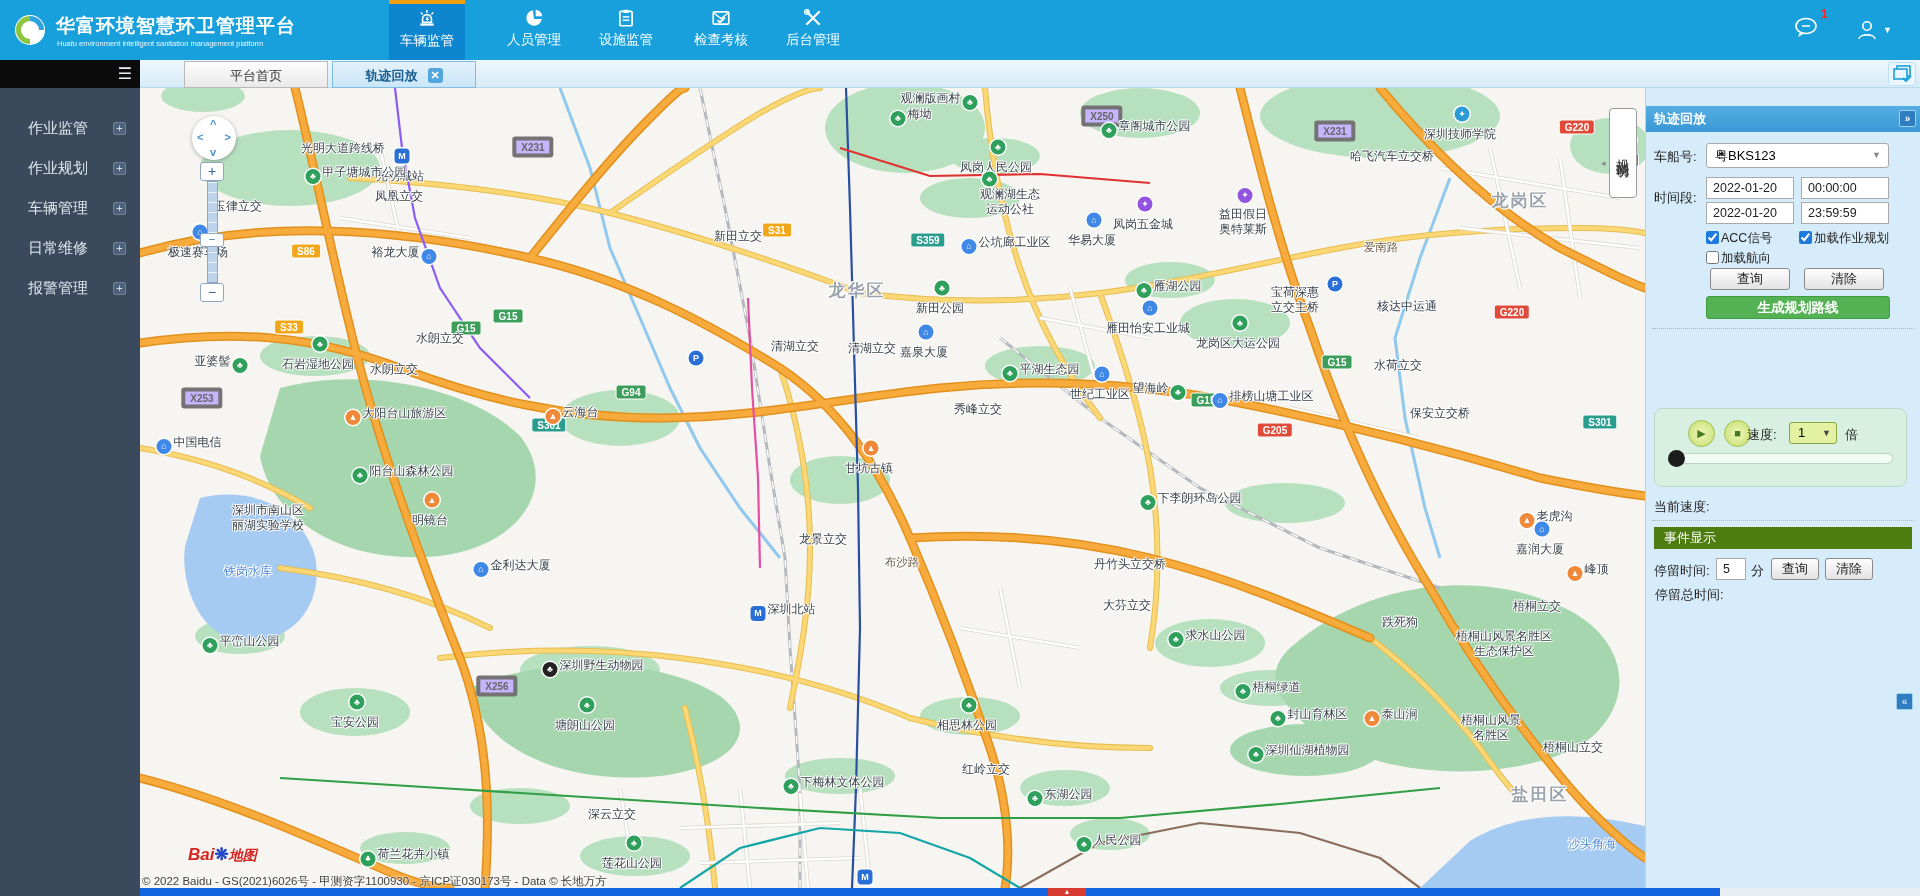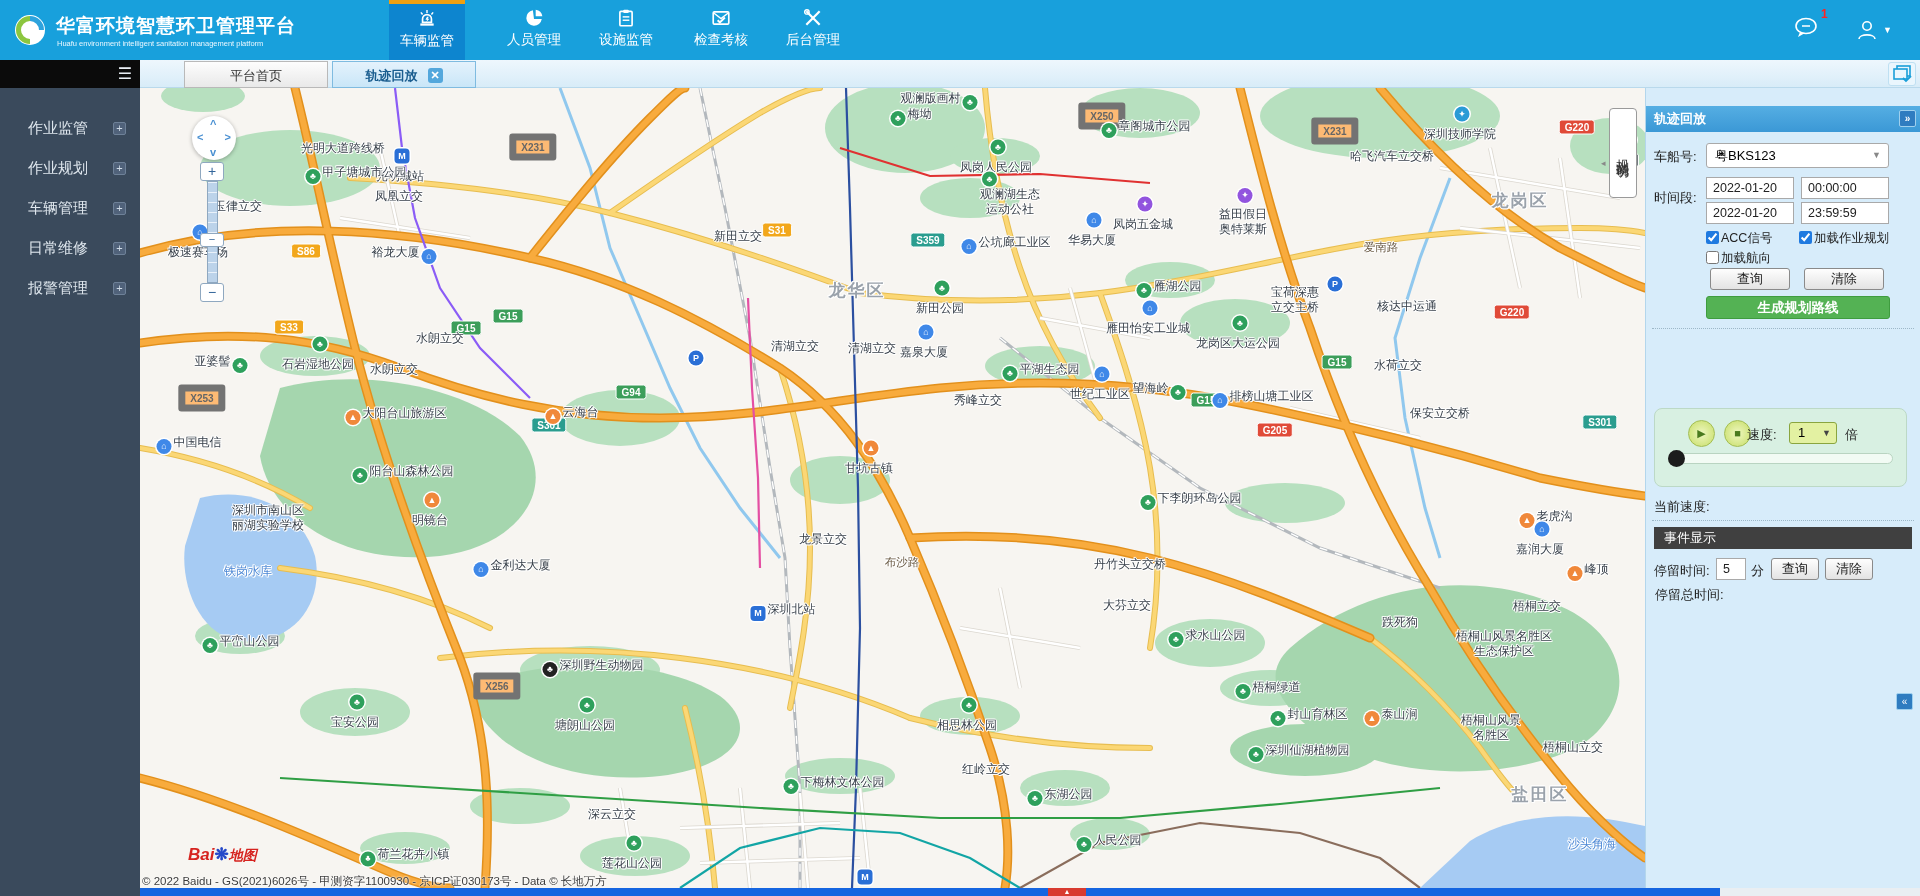--- a/index.html
+++ b/index.html
@@ -44,21 +44,21 @@
   .ic-metro { background:#2a6fd6; border-radius:4px; font-weight:bold; } .ic-school { background:#2a9bd6; }
   .ic-p { background:#2a6fd6; font-weight:bold; }
   .poi.k-district { font-size:17px; font-weight:bold; color:#9aa2ab; letter-spacing:2px; }
   .poi.k-water { color:#4a86d4; }
   .poi.k-road { color:#6b5b45; font-size:11.5px; }
   .shield { position:absolute; transform:translate(-50%,-50%); font-size:10px; font-weight:bold; padding:1px 5px; border-radius:3px; z-index:4; }
   .sh-g { background:#3c9e5a; color:#fff; border:1px solid #fff; }
   .sh-t { background:#2a9d8f; color:#fff; border:1px solid #fff; }
   .sh-y { background:#f2a71b; color:#fff; border:1px solid #fff; }
   .sh-r { background:#e04a38; color:#fff; border:1px solid #fff; }
-  .sh-w { background:#fdba74; color:#666; border:7px solid #737373; }
+  .sh-w { background:#c4b5fd; color:#666; border:4px solid #737373; }
   
   #pan { position:absolute; left:52px; top:28px; width:44px; height:44px; background:#fff; border-radius:50%; box-shadow:0 1px 4px rgba(0,0,0,.3); z-index:20; }
   #pan span { position:absolute; color:#4a90d2; font-size:11px; font-weight:bold; cursor:pointer; }
   #zoomctl { position:absolute; left:60px; top:74px; width:24px; z-index:20; }
   .zbtn { width:24px; height:19px; background:#fff; border:1px solid #8fa8c0; border-radius:3px; color:#33659a; font-size:14px; line-height:16px; text-align:center; cursor:pointer; }
   #ztrack { width:11px; margin:0 auto; height:102px; background:linear-gradient(#cfe0f2,#b7cfe8); border:1px solid #8fa8c0; background-image:repeating-linear-gradient(#e9f1fa 0 1px,#bcd3ea 1px 10px); }
   #zhandle { position:absolute; left:0; top:52px; width:24px; height:14px; background:#fff; border:1px solid #8fa8c0; border-radius:3px; font-size:11px; line-height:11px; text-align:center; color:#33659a; cursor:pointer; }
   #plan-note { position:absolute; left:1469px; top:20px; width:28px; height:90px; background:#fff; border:1px solid #9a9a9a; border-radius:4px; writing-mode:vertical-rl; text-orientation:upright; text-align:center; font-size:13px; color:#333; line-height:28px; letter-spacing:2px; cursor:pointer; z-index:20; }
   #plan-note::before { content:"◂"; position:absolute; left:-9px; top:40px; color:#888; font-size:9px; writing-mode:horizontal-tb; }
   #baidu-logo { position:absolute; left:48px; top:756px; z-index:21; font-size:17px; font-weight:bold; font-style:italic; }
@@ -81,21 +81,21 @@
   #stats div { height:25px; line-height:25px; }
   #stats b { margin-left:4px; }
   #player { position:absolute; left:8px; top:320px; width:253px; height:79px; background:#d8f0e2; border:1px solid #bcd9c6; border-radius:8px; }
   .pbtn { position:absolute; top:11px; width:27px; height:27px; border-radius:50%; background:radial-gradient(#eef7c0,#c6dd66); border:1px solid #a3bd52; color:#4a7a1e; font-size:11px; line-height:25px; text-align:center; cursor:pointer; }
   #spd-lbl { position:absolute; left:92px; top:17px; color:#222; }
   #spd-sel { position:absolute; left:134px; top:13px; width:48px; height:22px; background:#e3f1a2; border:1px solid #8aa53f; border-radius:3px; line-height:20px; padding-left:8px; cursor:pointer; }
   #spd-sel .arr { position:absolute; right:5px; top:0; font-size:9px; color:#444; }
   #spd-unit { position:absolute; left:190px; top:17px; color:#222; }
   #slider { position:absolute; left:14px; top:44px; width:224px; height:11px; background:#f2fbf4; border:1px solid #b9d4c1; border-radius:6px; }
   #knob { position:absolute; left:-2px; top:-4px; width:17px; height:17px; border-radius:50%; background:#1c1c1c; cursor:pointer; }
-  #evt-bar { position:absolute; left:8px; top:439px; width:258px; height:22px; background:#404040; color:#fff; line-height:22px; padding-left:10px; }
+  #evt-bar { position:absolute; left:8px; top:439px; width:258px; height:22px; background:#4d7c0f; color:#fff; line-height:22px; padding-left:10px; }
   #stay-total { position:absolute; left:9px; top:498px; color:#222; }
   #p-expand { right:7px; top:605px; }
   
   #bbar { position:absolute; left:140px; top:888px; width:1580px; height:8px; background:#1565e0; }
   #bbar-tab { position:absolute; left:908px; top:0; width:38px; height:8px; background:#d83a30; color:#fff; font-size:7px; line-height:8px; text-align:center; cursor:pointer; }
   #bcorner { position:absolute; left:1720px; top:888px; width:200px; height:8px; background:#e9eef2; }
 </style>
 </head>
 <body>
 
@@ -376,21 +376,21 @@
       <div class="poi" style="left: 300px; top: 250px;"><span>水朗立交</span></div>
       <div class="poi" style="left: 254px; top: 281px;"><span>水朗立交</span></div>
       <div class="poi" style="left: 655px; top: 258px;"><span>清湖立交</span></div>
       <div class="poi" style="left: 732px; top: 260px;"><span>清湖立交</span></div>
       <div class="poi" style="left: 784px; top: 264px;"><span class="ic ic-bld above">⌂</span><span>嘉泉大厦</span></div>
       <div class="poi" style="left: 900px; top: 283px;"><span class="ic ic-park">♣</span><span>平湖生态园</span></div>
       <div class="poi" style="left: 960px; top: 306px;"><span class="ic ic-bld above">⌂</span><span>世纪工业区</span></div>
       <div class="poi" style="left: 1020px; top: 302px;"><span>望海岭</span><span class="ic ic-park">♣</span></div>
       <div class="poi" style="left: 1098px; top: 255px;"><span class="ic ic-park above">♣</span><span>龙岗区大运公园</span></div>
       <div class="poi" style="left: 1258px; top: 277px;"><span>水荷立交</span></div>
-      <div class="poi" style="left: 838px; top: 312px;"><span>秀峰立交</span></div>
+      <div class="poi" style="left: 838px; top: 321px;"><span>秀峰立交</span></div>
       <div class="poi" style="left: 1300px; top: 325px;"><span>保安立交桥</span></div>
       <div class="poi" style="left: 1122px; top: 310px;"><span class="ic ic-bld">⌂</span><span>排榜山塘工业区</span></div>
       <div class="poi" style="left: 255px; top: 327px;"><span class="ic ic-sc">▲</span><span>大阳台山旅游区</span></div>
       <div class="poi" style="left: 431px; top: 326px;"><span class="ic ic-sc">▲</span><span>云海台</span></div>
       <div class="poi" style="left: 262px; top: 385px;"><span class="ic ic-park">♣</span><span>阳台山森林公园</span></div>
       <div class="poi" style="left: 729px; top: 380px;"><span class="ic ic-sc above">▲</span><span>甘坑古镇</span></div>
       <div class="poi" style="left: 48px; top: 356px;"><span class="ic ic-bld">⌂</span><span>中国电信</span></div>
       <div class="poi" style="left: 290px; top: 432px;"><span class="ic ic-sc above">▲</span><span>明镜台</span></div>
       <div class="poi" style="left: 1050px; top: 412px;"><span class="ic ic-park">♣</span><span>下李朗环岛公园</span></div>
       <div class="poi" style="left: 1405px; top: 430px;"><span class="ic ic-sc">▲</span><span>老虎沟</span></div>

